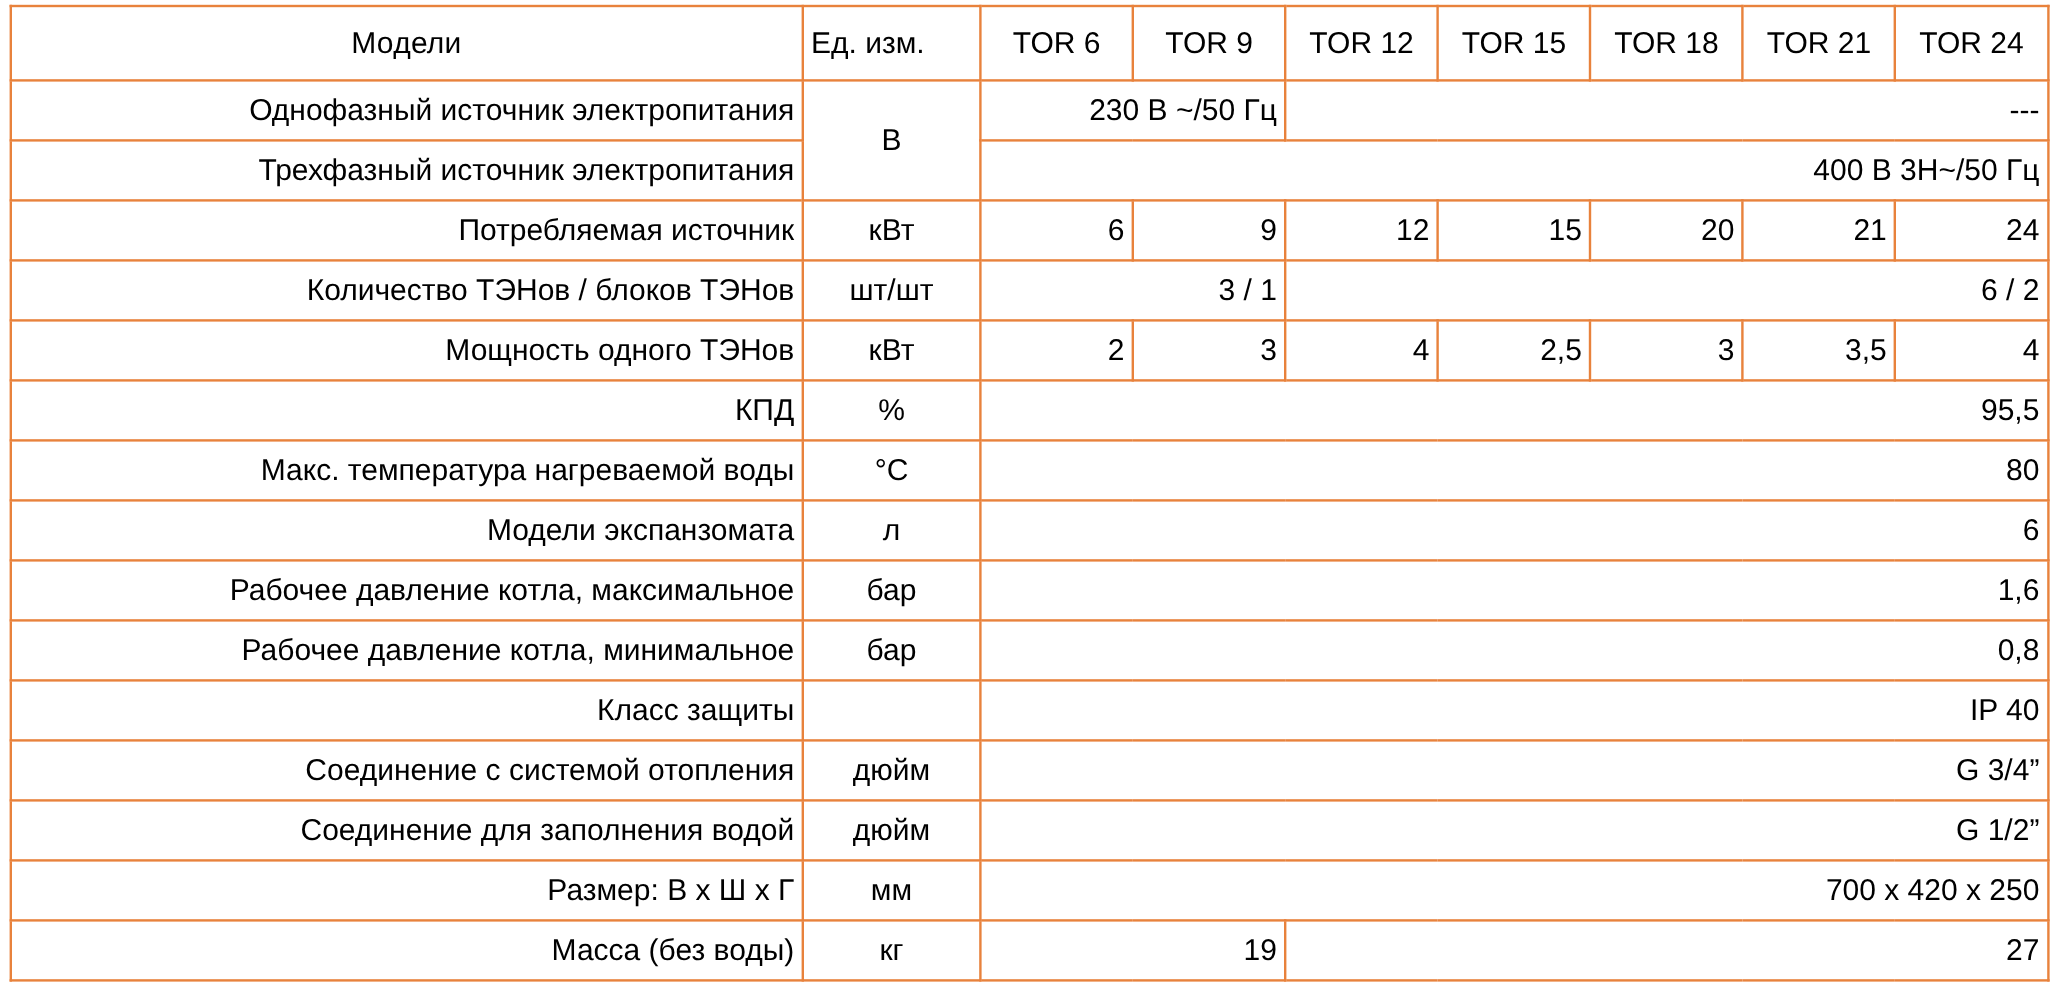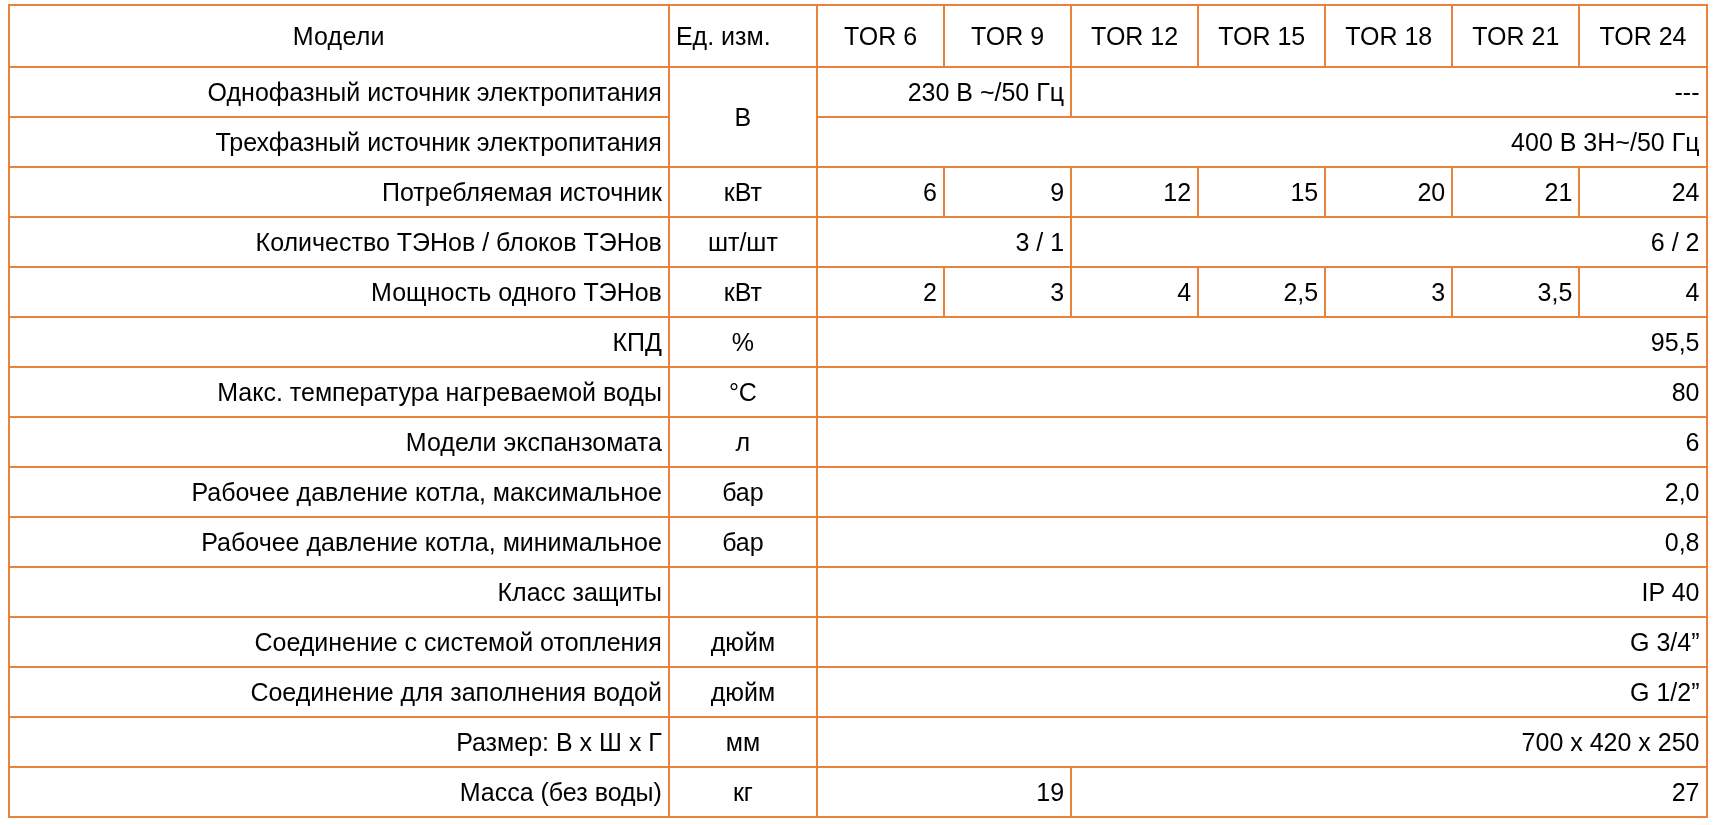--- a/index.html
+++ b/index.html
@@ -165,21 +165,21 @@
 
       <tr class="body-row">
         <td class="param">Модели экспанзомата</td>
         <td class="unit">л</td>
         <td class="val" colspan="7">6</td>
       </tr>
 
       <tr class="body-row">
         <td class="param">Рабочее давление котла, максимальное</td>
         <td class="unit">бар</td>
-        <td class="val" colspan="7">2,0</td>
+        <td class="val" colspan="7">1,6</td>
       </tr>
 
       <tr class="body-row">
         <td class="param">Рабочее давление котла, минимальное</td>
         <td class="unit">бар</td>
         <td class="val" colspan="7">0,8</td>
       </tr>
 
       <tr class="body-row">
         <td class="param">Класс защиты</td>

